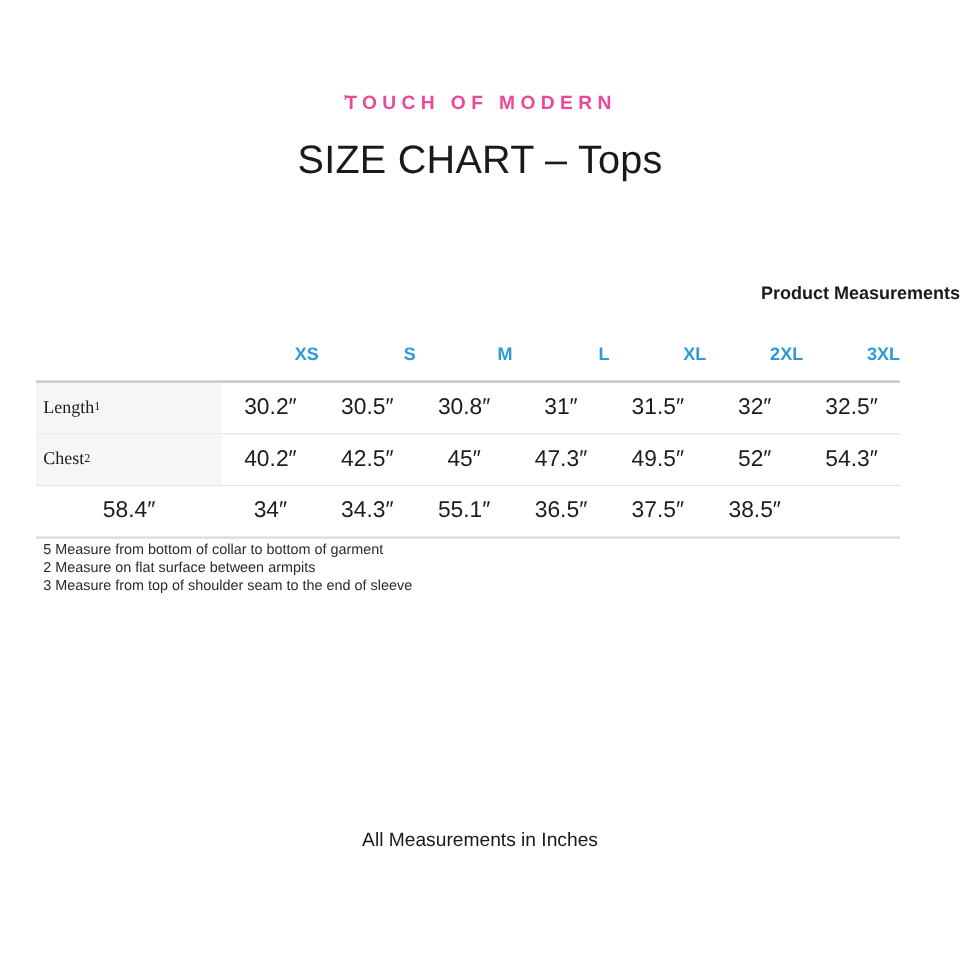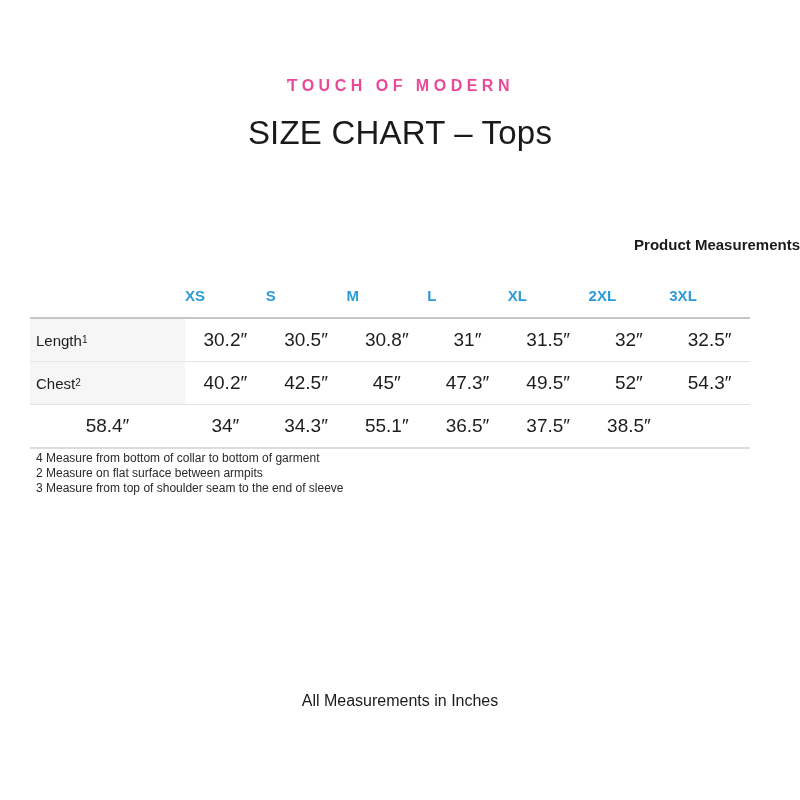--- a/index.html
+++ b/index.html
@@ -58,21 +58,21 @@
   .grid-row {
     display: grid;
     grid-template-columns: 155px repeat(7, 1fr);
     align-items: center;
   }
   .header-row {
     height: 32px;
     border-bottom: 2px solid #c6c6c6;
   }
   .size-h {
-    text-align: left;
+    text-align: right;
     font-size: 15px;
     font-weight: 600;
     padding-bottom: 13px;
     align-self: end;
   }
   .trow {
     height: 42px;
     border-bottom: 1px solid #e4e4e4;
   }
   .trow:last-child {
@@ -80,20 +80,21 @@
   }
   .tlabel {
     background: #f6f6f6;
     height: 100%;
     display: flex;
     align-items: center;
     padding-left: 6px;
     box-sizing: border-box;
     font-size: 15px;
     color: #1d1d1d;
+    font-family: Liberation Serif, serif;
   }
   .tlabel sup {
     font-size: 10px;
     line-height: 0;
     vertical-align: super;
   }
   .tcell {
     text-align: center;
     font-size: 19px;
     font-weight: 500;
@@ -170,20 +171,20 @@
           <div class="tcell">34.3″</div>
           <div class="tcell">55.1″</div>
           <div class="tcell">36.5″</div>
           <div class="tcell">37.5″</div>
           <div class="tcell">38.5″</div>
         </div>
       </div>
   </div>
 
   <div class="footnotes">
-      <div class="fn">4 Measure from bottom of collar to bottom of garment</div>
+      <div class="fn">5 Measure from bottom of collar to bottom of garment</div>
       <div class="fn">2 Measure on flat surface between armpits</div>
       <div class="fn">3 Measure from top of shoulder seam to the end of sleeve</div>
     </div>
 
   <div class="centered footer-note">All Measurements in Inches</div>
 
 </div>
 
 </body></html>

